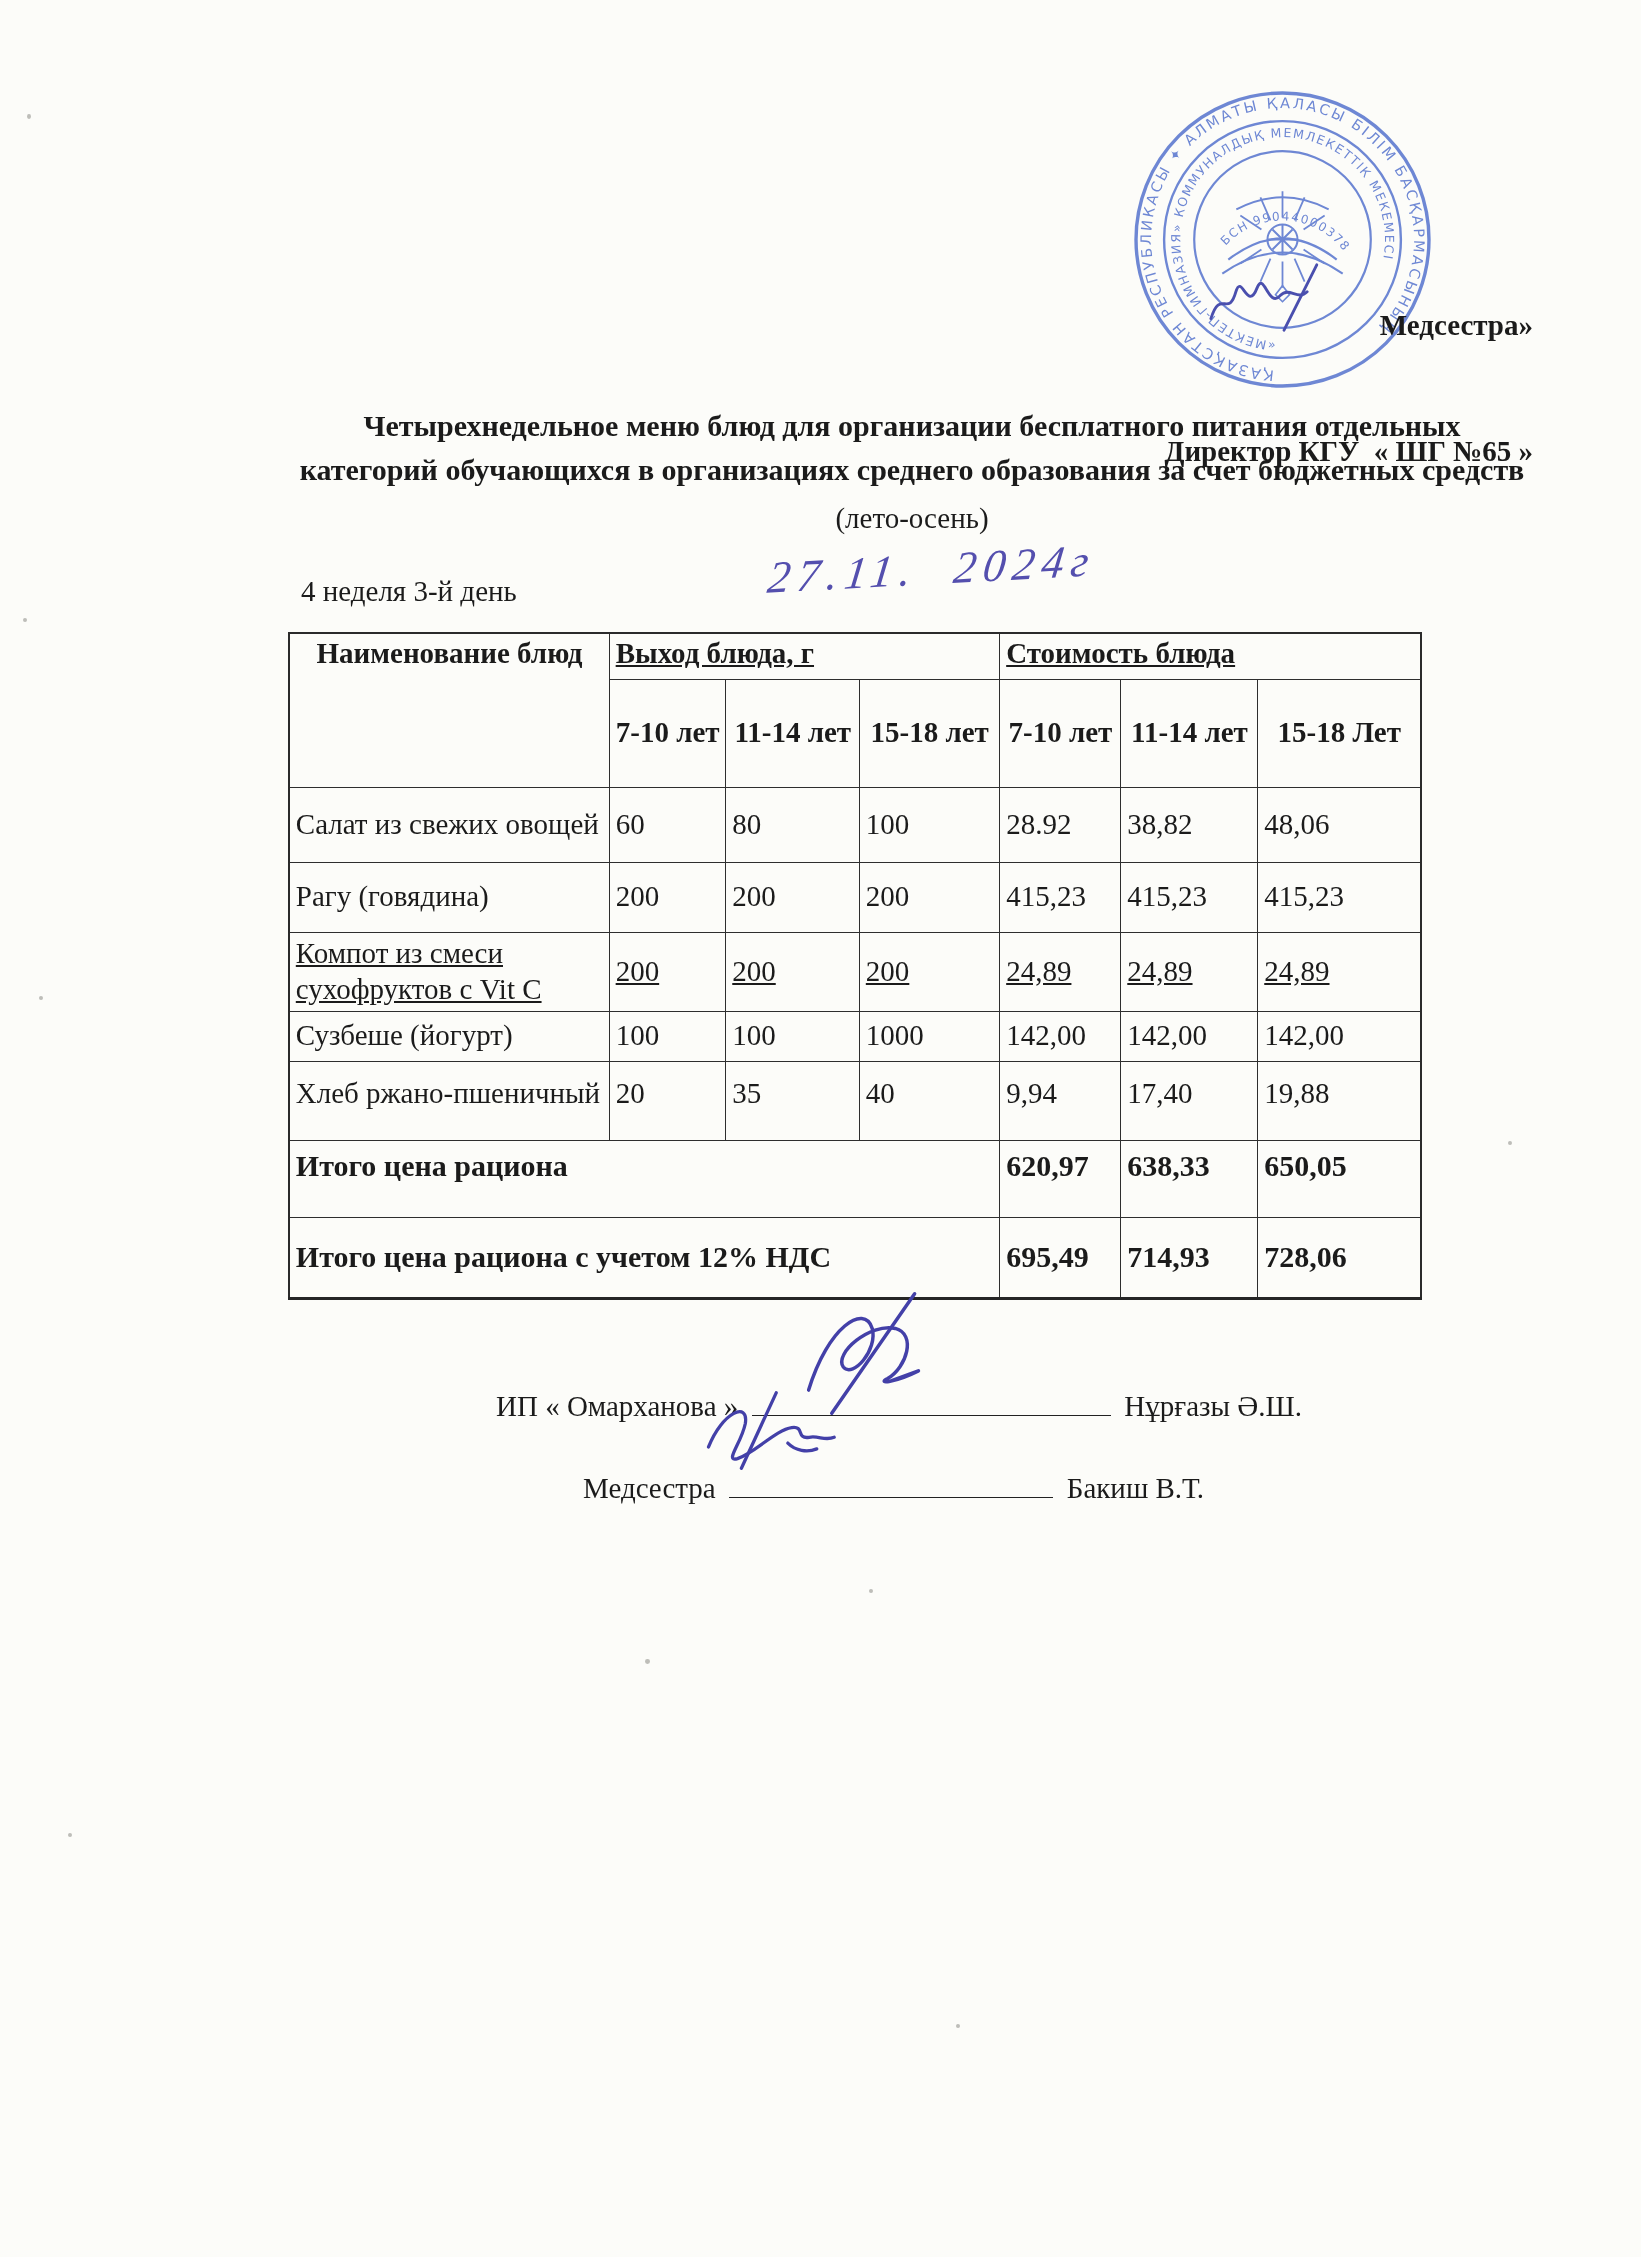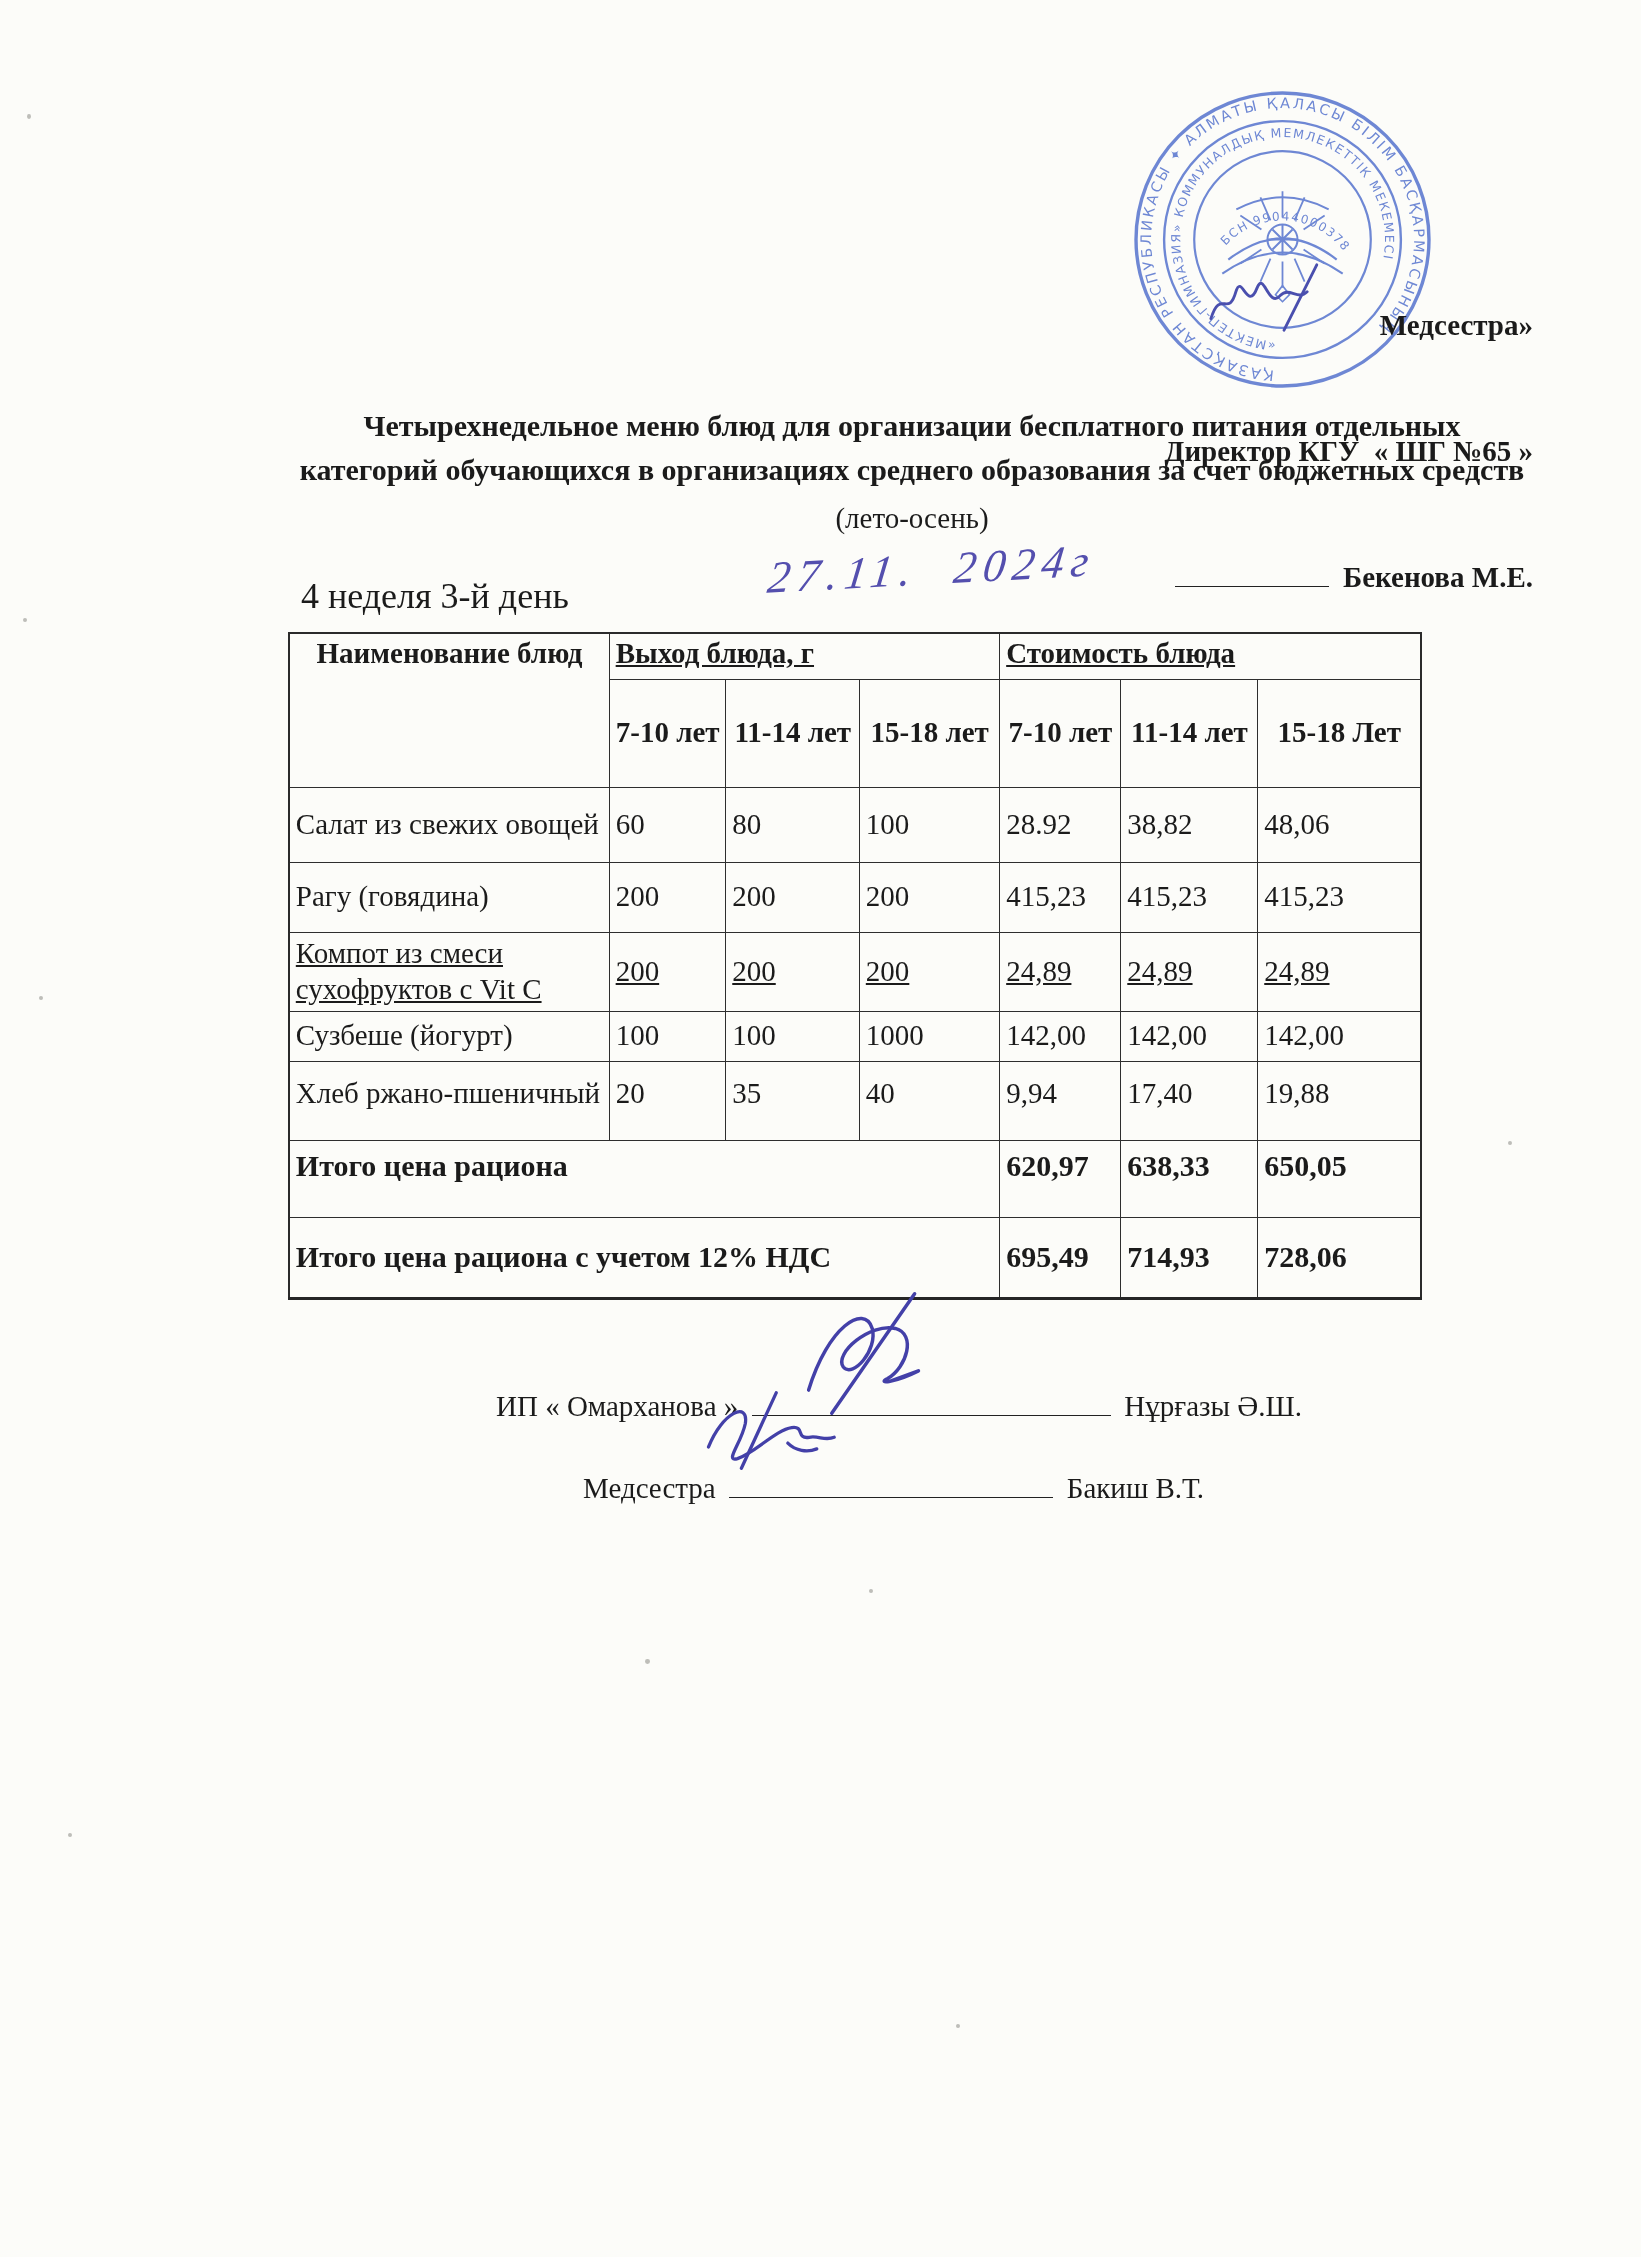--- a/index.html
+++ b/index.html
@@ -24,21 +24,21 @@
   
   .stamp{ position:absolute; left:1132px; top:89px; z-index:2; opacity:.88; }
   
   .title{
     position:absolute; left:294px; top:404px; width:1236px;
     text-align:center; font-weight:bold; font-size:30px; line-height:44px;
     z-index:3;
   }
   .title .season{ font-weight:normal; margin-top:3.9px; font-size:29px; }
   
-  .week-label{ position:absolute; left:301px; top:575px; font-size:36px; }
+  .week-label{ position:absolute; left:301px; top:575px; font-size:29px; }
   .hw-date{
     position:absolute; left:768px; top:543px;
     font-size:45px; font-style:italic;
     color:#544fae;
     letter-spacing:6.8px;
     transform:rotate(-3deg) skewX(-10deg);
     white-space:pre; z-index:3;
   }
   
   table.menu{
@@ -110,21 +110,20 @@
       </text>
       <text font-size="12" letter-spacing="1.5">
         <textPath href="#arcBsn" startOffset="8%">БСН 990440003786</textPath>
       </text>
     </g>
   </svg>
 
   <div class="approval">
     <div>Медсестра»</div>
     <div>Директор КГУ  « ШГ №65 »</div>
-    <div><span class="sig-underline"></span><span>Бекенова М.Е.</span></div>
   </div>
 
   <svg class="sig-svg" style="left:1203px; top:259px;" width="164" height="77" viewBox="0 0 170 80">
     <g stroke="#4a4fae" stroke-width="3" fill="none" stroke-linecap="round">
       <path d="M8,62 C18,30 26,62 34,34 C40,14 46,56 56,30 C63,12 68,52 80,38 C90,28 98,44 108,34"></path>
       <path d="M118,6 L84,74"></path>
     </g>
   </svg>
 
   <div class="title">

